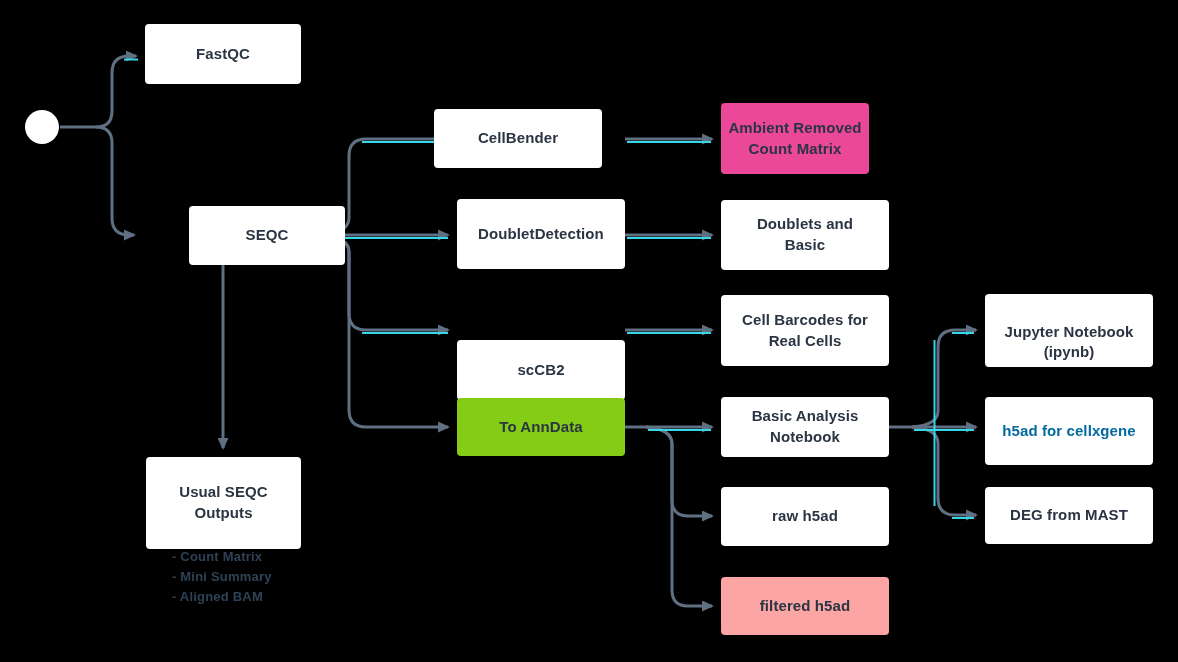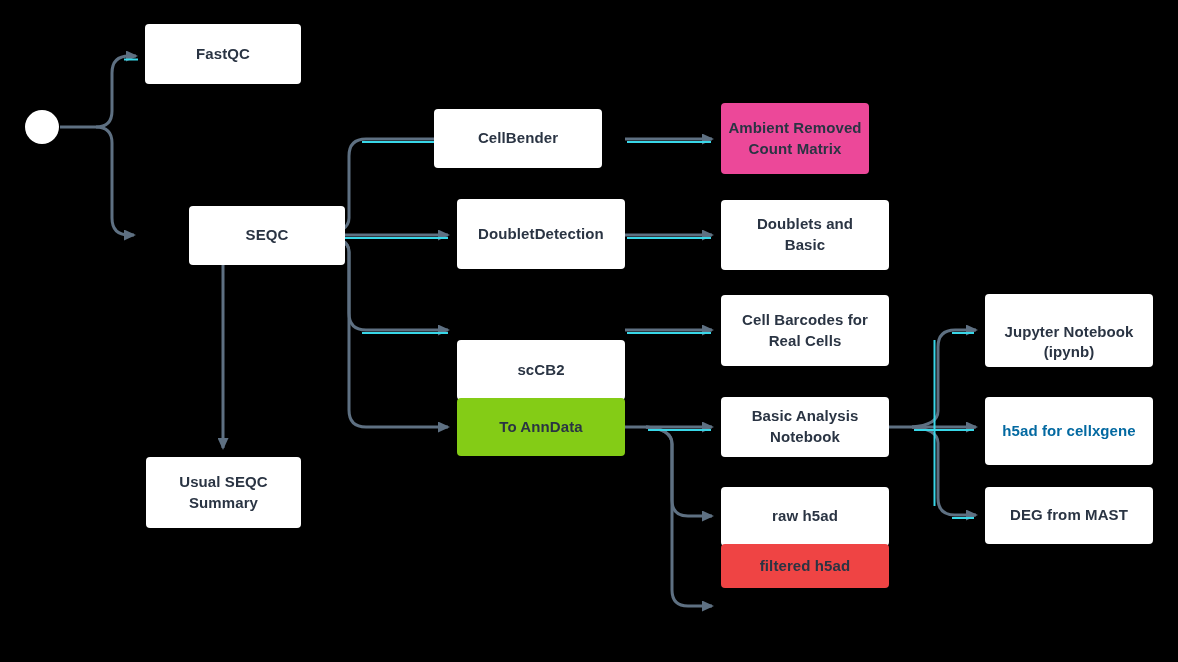--- a/index.html
+++ b/index.html
@@ -91,50 +91,55 @@
       </div>
       <div class="node" style="left: 457px; top: 199px; width: 168px; height: 70px; background: rgb(255, 255, 255); color: rgb(42, 52, 67);">
         <span class="node-line">DoubletDetection</span>
       </div>
       <div class="node" style="left: 457px; top: 300px; width: 168px; height: 60px; background: rgb(255, 255, 255); color: rgb(42, 52, 67); margin-top: 40px;">
         <span class="node-line">scCB2</span>
       </div>
       <div class="node" style="left: 457px; top: 398px; width: 168px; height: 58px; background: #84cc16; color: rgb(42, 52, 67);">
         <span class="node-line">To AnnData</span>
       </div>
-      <div class="node" style="left: 146px; top: 457px; width: 155px; height: 71px; background: rgb(255, 255, 255); color: rgb(42, 52, 67);">
+      <div class="node" style="left: 146px; top: 457px; width: 155px; height: 92px; background: rgb(255, 255, 255); color: rgb(42, 52, 67);">
         <span class="node-line">Usual SEQC</span>
-        <span class="node-line">Summary</span>
+        <span class="node-line">Outputs</span>
       </div>
       <div class="node" style="left: 721px; top: 103px; width: 148px; height: 71px; background: #ec4899; color: rgb(42, 52, 67); text-align: right;">
         <span class="node-line">Ambient Removed</span>
         <span class="node-line">Count Matrix</span>
       </div>
       <div class="node" style="left: 721px; top: 200px; width: 168px; height: 70px; background: rgb(255, 255, 255); color: rgb(42, 52, 67);">
         <span class="node-line">Doublets and</span>
         <span class="node-line">Basic</span>
       </div>
       <div class="node" style="left: 721px; top: 295px; width: 168px; height: 71px; background: rgb(255, 255, 255); color: rgb(42, 52, 67);">
         <span class="node-line">Cell Barcodes for</span>
         <span class="node-line">Real Cells</span>
       </div>
       <div class="node" style="left: 721px; top: 397px; width: 168px; height: 60px; background: rgb(255, 255, 255); color: rgb(42, 52, 67);">
         <span class="node-line">Basic Analysis</span>
         <span class="node-line">Notebook</span>
       </div>
       <div class="node" style="left: 721px; top: 487px; width: 168px; height: 59px; background: rgb(255, 255, 255); color: rgb(42, 52, 67);">
         <span class="node-line">raw h5ad</span>
       </div>
-      <div class="node" style="left: 721px; top: 544px; width: 168px; height: 44px; background: #ef4444; color: rgb(42, 52, 67);">
+      <div class="node" style="left: 721px; top: 577px; width: 168px; height: 58px; background: #fca5a5; color: rgb(42, 52, 67);">
         <span class="node-line">filtered h5ad</span>
       </div>
       <div class="node" style="left: 985px; top: 294px; width: 168px; height: 73px; background: rgb(255, 255, 255); color: rgb(42, 52, 67); justify-content: flex-end;">
         <span class="node-line">Jupyter Notebook</span>
         <span class="node-line">(ipynb)</span>
       </div>
       <div class="node" style="left: 985px; top: 397px; width: 168px; height: 68px; background: rgb(255, 255, 255); color: #0369a1;">
         <span class="node-line">h5ad for cellxgene</span>
       </div>
       <div class="node" style="left: 985px; top: 487px; width: 168px; height: 57px; background: rgb(255, 255, 255); color: rgb(42, 52, 67);">
         <span class="node-line">DEG from MAST</span>
       </div>
     </div>
+  <div id="notes" style="left: 172px; top: 547px; color: rgb(46, 66, 87);">
+      <div class="note-line">- Count Matrix</div>
+      <div class="note-line">- Mini Summary</div>
+      <div class="note-line">- Aligned BAM</div>
+    </div>
 </div>
 
 </body></html>

